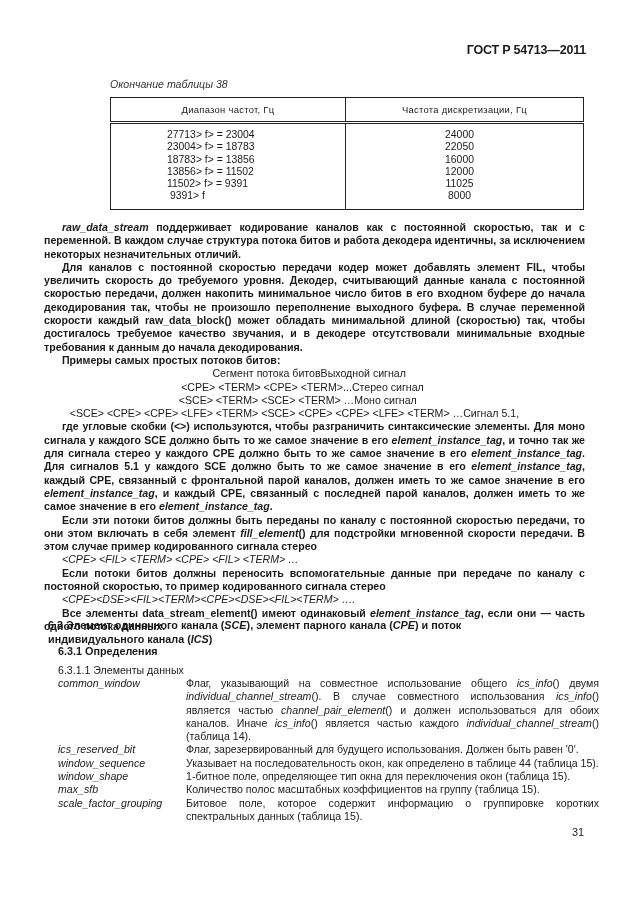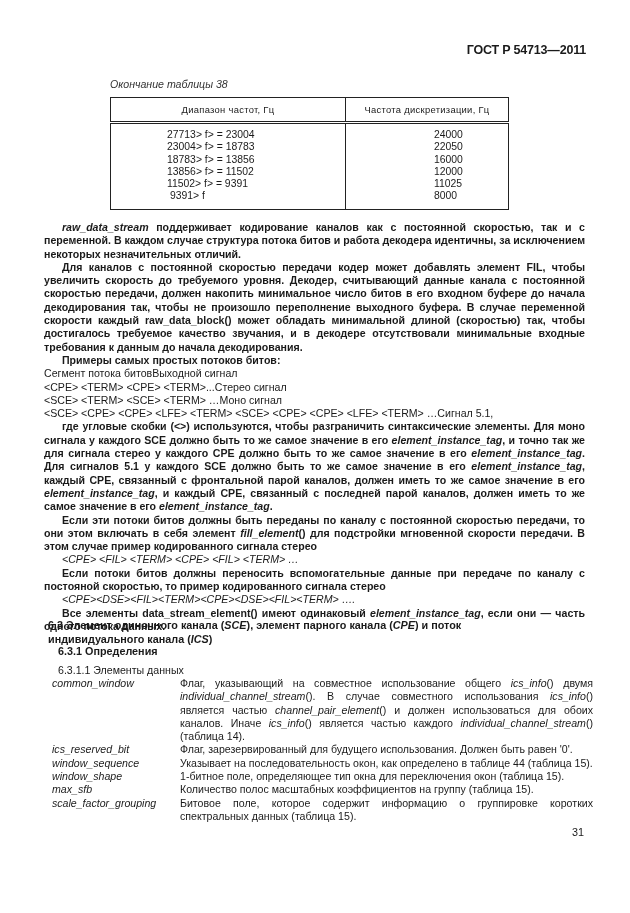--- a/index.html
+++ b/index.html
@@ -5,46 +5,46 @@
     html, body { margin: 0; padding: 0; background: #ffffff; }
     body {
       width: 630px; height: 913px; position: relative; overflow: hidden;
       font-family: "Liberation Sans", sans-serif; color: #1a1a1a;
       font-size: 10.6px; line-height: 13.3px;
     }
     .abs { position: absolute; }
     .hdr { top: 44px; right: 44px; font-weight: bold; font-size: 12.5px; letter-spacing: -0.2px; }
     .caption { top: 78px; left: 110px; font-style: italic; font-size: 10.6px; color: #333; }
     table.freq {
-      position: absolute; top: 97px; left: 110px; width: 399px;
+      position: absolute; top: 97px; left: 110px; width: 474px;
       border-collapse: collapse; font-size: 10.4px;
     }
     table.freq th {
       font-weight: normal; font-size: 9.4px; height: 21px; letter-spacing: 0.3px;
       border: 1px solid #222; border-bottom: 3px double #222; text-align: center;
     }
     table.freq td {
       border-left: 1px solid #222; border-right: 1px solid #222; vertical-align: top;
       padding: 5px 0 6px 0; line-height: 12.3px;
     }
     table.freq tr.body td { border-bottom: 1px solid #222; }
     table.freq td.c1 { width: 178px; padding-left: 56px; }
     table.freq td.c2 { text-align: left; padding-left: 88px; }
     .rline { display: block; white-space: pre; }
-    .r2 { text-align: left; width: 51px; }
+    .r2 { text-align: center; width: 51px; }
     .text { left: 44px; width: 541px; text-align: justify; }
     .p { display: block; text-indent: 18px; margin: 0; font-weight: bold; }
     i { font-style: italic; }
-    .stream-row { display: flex; justify-content: flex-start; width: 541px; }
+    .stream-row { display: flex; justify-content: center; width: 541px; }
     .stream-row span:last-child { width: 96px; }
     .indent { padding-left: 18px; }
     .h63 { left: 48px; top: 619px; font-weight: bold; font-size: 10.8px; line-height: 13.5px; }
     .h631 { left: 58px; top: 645px; font-weight: bold; font-size: 10.8px; }
     .h6311 { left: 58px; top: 664px; font-size: 10.6px; }
-    .defs { left: 52px; top: 677px; width: 541px; }
+    .defs { left: 58px; top: 677px; width: 541px; }
     .def { display: flex; }
     .def .term { width: 128px; font-style: italic; flex-shrink: 0; }
     .def .desc { flex: 1; text-align: justify; }
     .pageno { top: 826px; right: 46px; font-size: 10.8px; }
   </style>
 </head>
 <body>
 
 <div class="abs hdr">ГОСТ Р 54713—2011</div>
 

